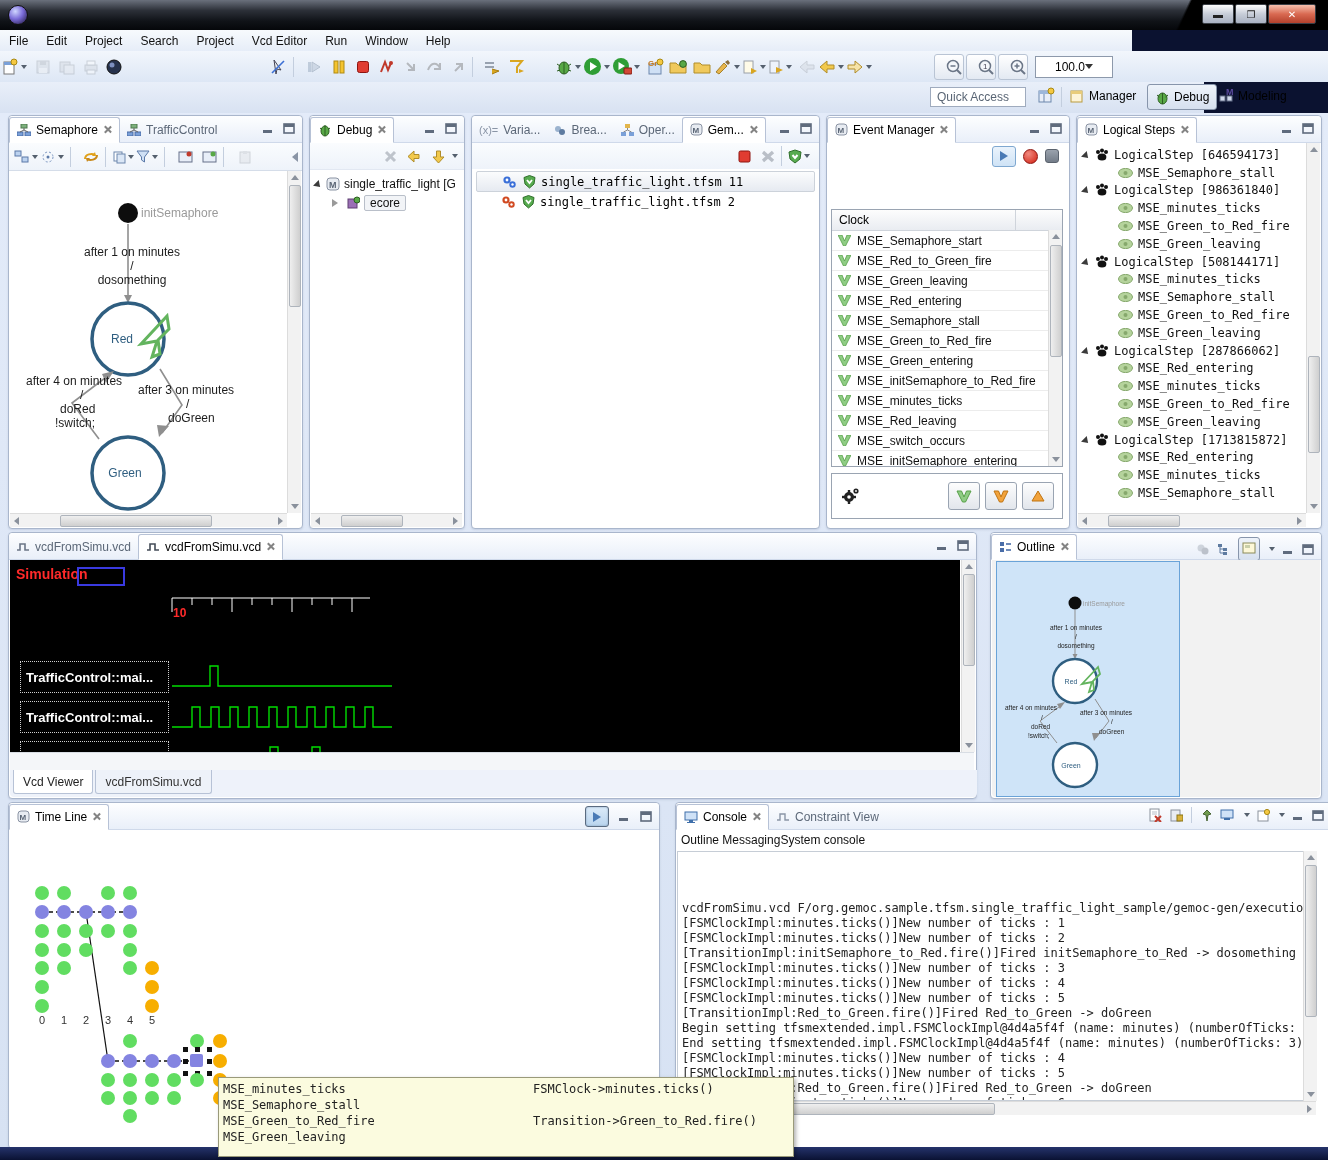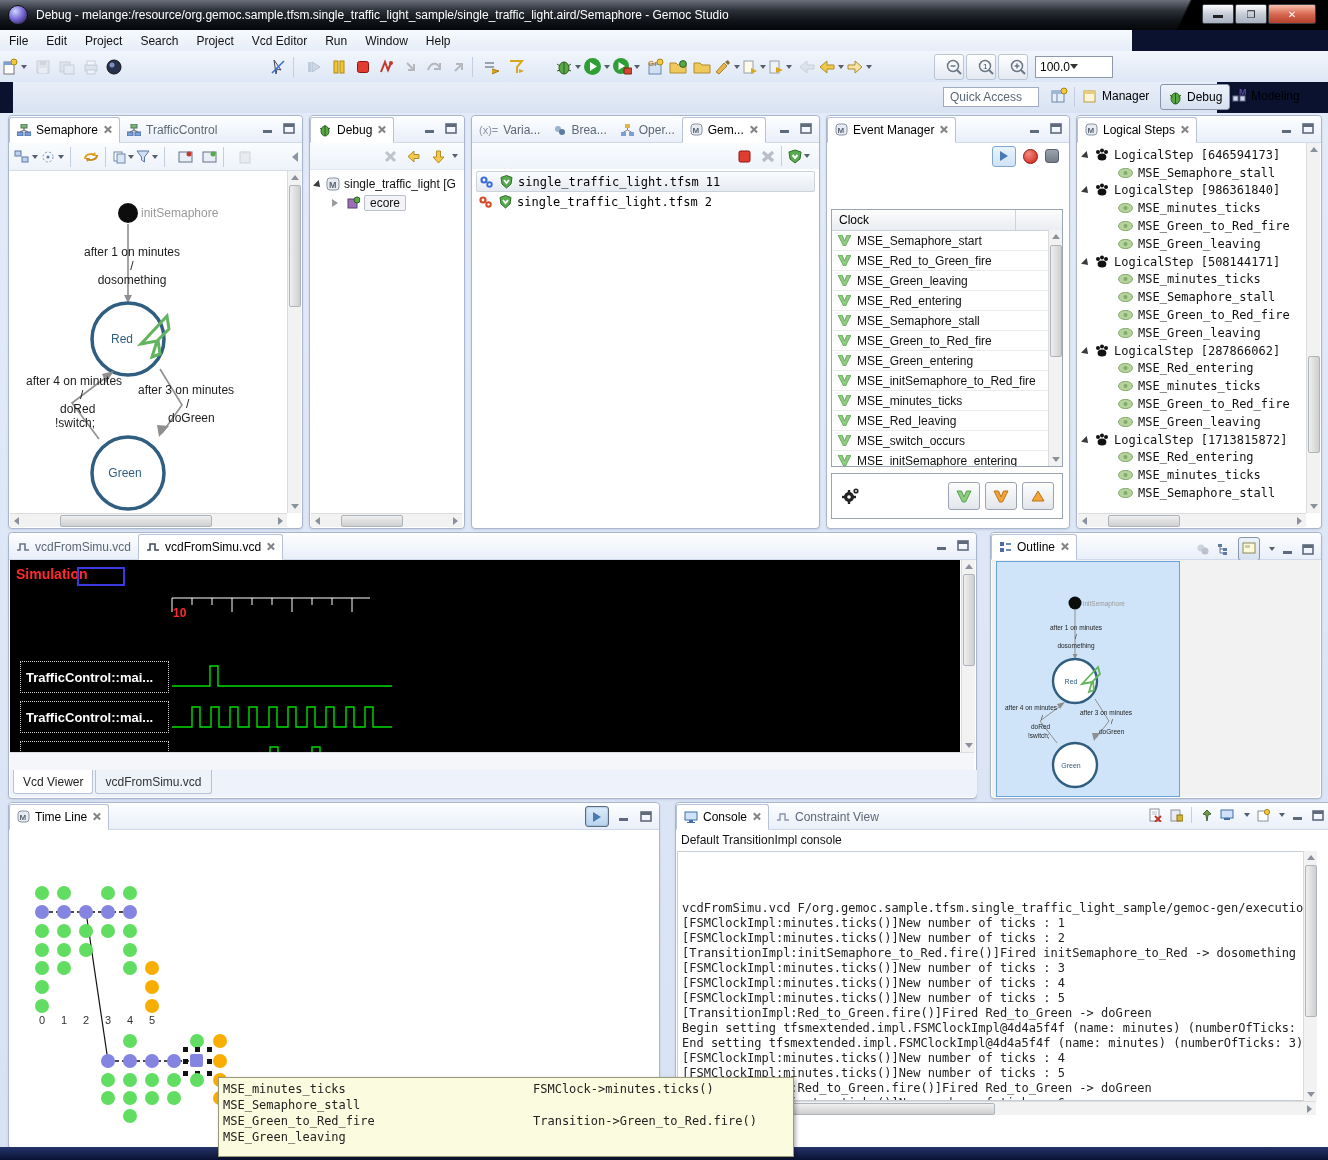--- a/index.html
+++ b/index.html
@@ -20,21 +20,21 @@
   .winbtn{width:30px;height:18px;border:1px solid #3a3f46;border-radius:2px;
     background:linear-gradient(#fdfdfd,#c7cdd8 50%,#aab2c2);display:flex;align-items:center;justify-content:center;
     font-size:10px;color:#222;}
   .winbtn.close{width:46px;background:linear-gradient(#f6c0ae,#d96a52 50%,#b4412c);color:#fff;}
   #menubar{left:0;top:30px;width:1132px;height:21px;
     background:linear-gradient(#f7fafd,#e6edf8);border-bottom:1px solid #cdd8ea;
     display:flex;align-items:center;font-size:12px;color:#111;}
   .menu-item{padding:2px 9px;}
   #toolbar1{left:0;top:51px;width:1328px;height:31px;
     background:linear-gradient(#f2f6fc,#dde7f5);display:flex;align-items:center;}
-  #toolbar2{left:13px;top:82px;width:1204px;height:31px;
+  #toolbar2{left:0;top:82px;width:1204px;height:31px;
     background:linear-gradient(#e9eff9,#d8e2f2);border-bottom:1px solid #c2cfe4;}
   .tbtn{height:22px;min-width:22px;display:flex;align-items:center;justify-content:flex-end;margin:0 1px;border-radius:3px;}
   .tsep{width:1px;height:20px;background:#c3cede;margin:0 5px;}
   .caret{width:0;height:0;border-left:3.5px solid transparent;border-right:3.5px solid transparent;border-top:4px solid #55606e;margin-left:2px;}
   #window-bg{left:0;top:113px;width:1328px;height:1034px;background:linear-gradient(#e3ebf9,#d7e2f3);}
   #bottombar{left:0;top:1147px;width:1328px;height:13px;background:linear-gradient(#25336b,#0a1233);}
   
   .panel{position:absolute;background:#fff;border:1px solid #a9b6cc;border-radius:4px;
     box-shadow:0 1px 2px rgba(60,80,120,.15);}
   .phead{height:26px;background:linear-gradient(#fdfeff,#e9eff9);border-bottom:1px solid #cfd9ea;
@@ -57,21 +57,21 @@
   .tri{width:0;height:0;position:absolute;left:3px;top:4px;}
   .sb-up .tri{border-left:4px solid transparent;border-right:4px solid transparent;border-bottom:5px solid #8a919c;}
   .sb-dn .tri{border-left:4px solid transparent;border-right:4px solid transparent;border-top:5px solid #8a919c;}
   .sb-lf .tri{border-top:4px solid transparent;border-bottom:4px solid transparent;border-right:5px solid #8a919c;top:3px;left:4px;}
   .sb-rt .tri{border-top:4px solid transparent;border-bottom:4px solid transparent;border-left:5px solid #8a919c;top:3px;left:4px;}
   
   .treerow{display:flex;align-items:center;height:19px;font-size:12px;color:#111;}
   .expander{width:0;height:0;border-left:4px solid transparent;border-right:4px solid transparent;border-top:6px solid #3b3b3b;margin:0 4px;transform:translateY(1px) rotate(-45deg);}
   .expander.collapsed{border-top:4px solid transparent;border-bottom:4px solid transparent;border-left:6px solid #9a9a9a;transform:none;}
   
-  .engrow{display:flex;align-items:center;height:19px;font-family:"DejaVu Sans Mono",monospace;font-size:12px;gap:5px;padding-left:1px;}
+  .engrow{display:flex;align-items:center;height:19px;font-family:"DejaVu Sans Mono",monospace;font-size:12px;gap:5px;padding-left:24px;}
   .engrow.selected{background:linear-gradient(#fbfcfd,#e6eaf1);border:1px solid #ccd2da;border-radius:2px;}
   
   .clockrow{display:flex;align-items:center;height:19px;border-bottom:1px solid #ececec;font-size:12px;gap:6px;padding-left:6px;color:#111;}
   
   .lsrow{display:flex;align-items:center;height:17.8px;font-family:"DejaVu Sans Mono",monospace;font-size:12px;color:#111;white-space:nowrap;}
   .lsrow .eye-icon{display:none;}
   .lsrow.event{padding-left:40px;}
   .lsrow.event .eye-icon{display:block;}
   .lsrow .lbl{margin-left:5px;}
   
@@ -95,21 +95,20 @@
   .ttrow .l{width:310px;overflow:hidden;white-space:nowrap;}
   .ttrow .r{white-space:nowrap;}
   svg text{font-family:"Liberation Sans",sans-serif;}
 </style>
 </head>
 <body>
 
 <div class="abs" id="titlebar">
   <div class="wedge"></div>
   <div id="title-icon"></div>
-  <span>Debug - melange:/resource/org.gemoc.sample.tfsm.single_traffic_light_sample/single_traffic_light.aird/Semaphore - Gemoc Studio</span>
   <div id="win-buttons">
     <div class="winbtn">▬</div>
     <div class="winbtn">❐</div>
     <div class="winbtn close">✕</div>
   </div>
 </div>
 
 <div class="abs" id="menubar">
   <div style="display:flex;">
 
@@ -322,21 +321,21 @@
       </svg>
   </div>
   <div class="tbtn" style="background:linear-gradient(#fff,#e3e9f2);border:1px solid #b9c4d4;width:28px;height:24px;">
     <svg width="18" height="18">
         <circle cx="8" cy="8" r="5.5" fill="#f4f7fb" stroke="#6b7687" stroke-width="1.5"></circle>
         <line x1="12" y1="12" x2="16" y2="16" stroke="#6b7687" stroke-width="2"></line>
         <line x1="5.5" y1="8" x2="10.5" y2="8" stroke="#6b7687" stroke-width="1.5"></line>
         <line x1="8" y1="5.5" x2="8" y2="10.5" stroke="#6b7687" stroke-width="1.5"></line>
       </svg>
   </div>
-  <div style="width:68px;height:20px;background:#fff;border:1px solid #8d99ab;margin-left:6px;display:flex;align-items:center;justify-content:flex-start;padding:0 4px;font-size:12px;">
+  <div style="width:68px;height:20px;background:#fff;border:1px solid #8d99ab;margin-left:6px;display:flex;align-items:center;justify-content:center;padding:0 4px;font-size:12px;">
     <span>100.0</span>
     <span style="width:0;height:0;border-left:4px solid transparent;border-right:4px solid transparent;border-top:5px solid #333;"></span>
   </div>
 </div>
 
 <div class="abs" id="toolbar2">
   <div class="abs" style="left:930px;top:5px;width:88px;height:18px;background:#fff;border:1px solid #9fabbe;display:flex;align-items:center;padding-left:6px;">
     <span style="font-size:12px;color:#5a6675;">Quick Access</span>
   </div>
   <div class="abs tbtn" style="left:1032px;top:3px;">
@@ -1325,21 +1324,21 @@
       <svg class="mm" viewBox="0 0 13 11" width="13" height="11">
           <rect x="1" y="7" width="9" height="3" fill="#5f6b7d"></rect>
         </svg>
       <svg class="mm" viewBox="0 0 13 11" width="13" height="11">
           <rect x="1" y="1" width="10" height="9" fill="none" stroke="#5f6b7d" stroke-width="1.6"></rect>
           <rect x="1" y="1" width="10" height="3" fill="#5f6b7d"></rect>
         </svg>
     </div>
   </div>
   <div style="height:20px;display:flex;align-items:center;padding-left:5px;font-size:12px;color:#111;">
-    <span>Default TransitionImpl console</span>
+    <span>Outline MessagingSystem console</span>
   </div>
   <div class="abs" style="left:1px;top:48px;width:639px;height:250px;background:#fff;border:1px solid #c6cdd6;box-sizing:border-box;overflow:hidden;">
     <div id="console-log" style="padding:4px 0 0 4px;">
       
     <div>vcdFromSimu.vcd F/org.gemoc.sample.tfsm.single_traffic_light_sample/gemoc-gen/execution/ex</div><div>[FSMClockImpl:minutes.ticks()]New number of ticks : 1</div><div>[FSMClockImpl:minutes.ticks()]New number of ticks : 2</div><div>[TransitionImpl:initSemaphore_to_Red.fire()]Fired initSemaphore_to_Red -&gt; dosomething</div><div>[FSMClockImpl:minutes.ticks()]New number of ticks : 3</div><div>[FSMClockImpl:minutes.ticks()]New number of ticks : 4</div><div>[FSMClockImpl:minutes.ticks()]New number of ticks : 5</div><div>[TransitionImpl:Red_to_Green.fire()]Fired Red_to_Green -&gt; doGreen</div><div>Begin setting tfsmextended.impl.FSMClockImpl@4d4a5f4f (name: minutes) (numberOfTicks: 5).n</div><div>End setting tfsmextended.impl.FSMClockImpl@4d4a5f4f (name: minutes) (numberOfTicks: 3).num</div><div>[FSMClockImpl:minutes.ticks()]New number of ticks : 4</div><div>[FSMClockImpl:minutes.ticks()]New number of ticks : 5</div><div>[TransitionImpl:Red_to_Green.fire()]Fired Red_to_Green -&gt; doGreen</div><div>[FSMClockImpl:minutes.ticks()]New number of ticks : 6</div></div>
   </div>
   <div class="vscroll" style="right:14px;top:48px;height:250px;">
     <div class="sb-up">
         <div class="tri"></div>
       </div>

